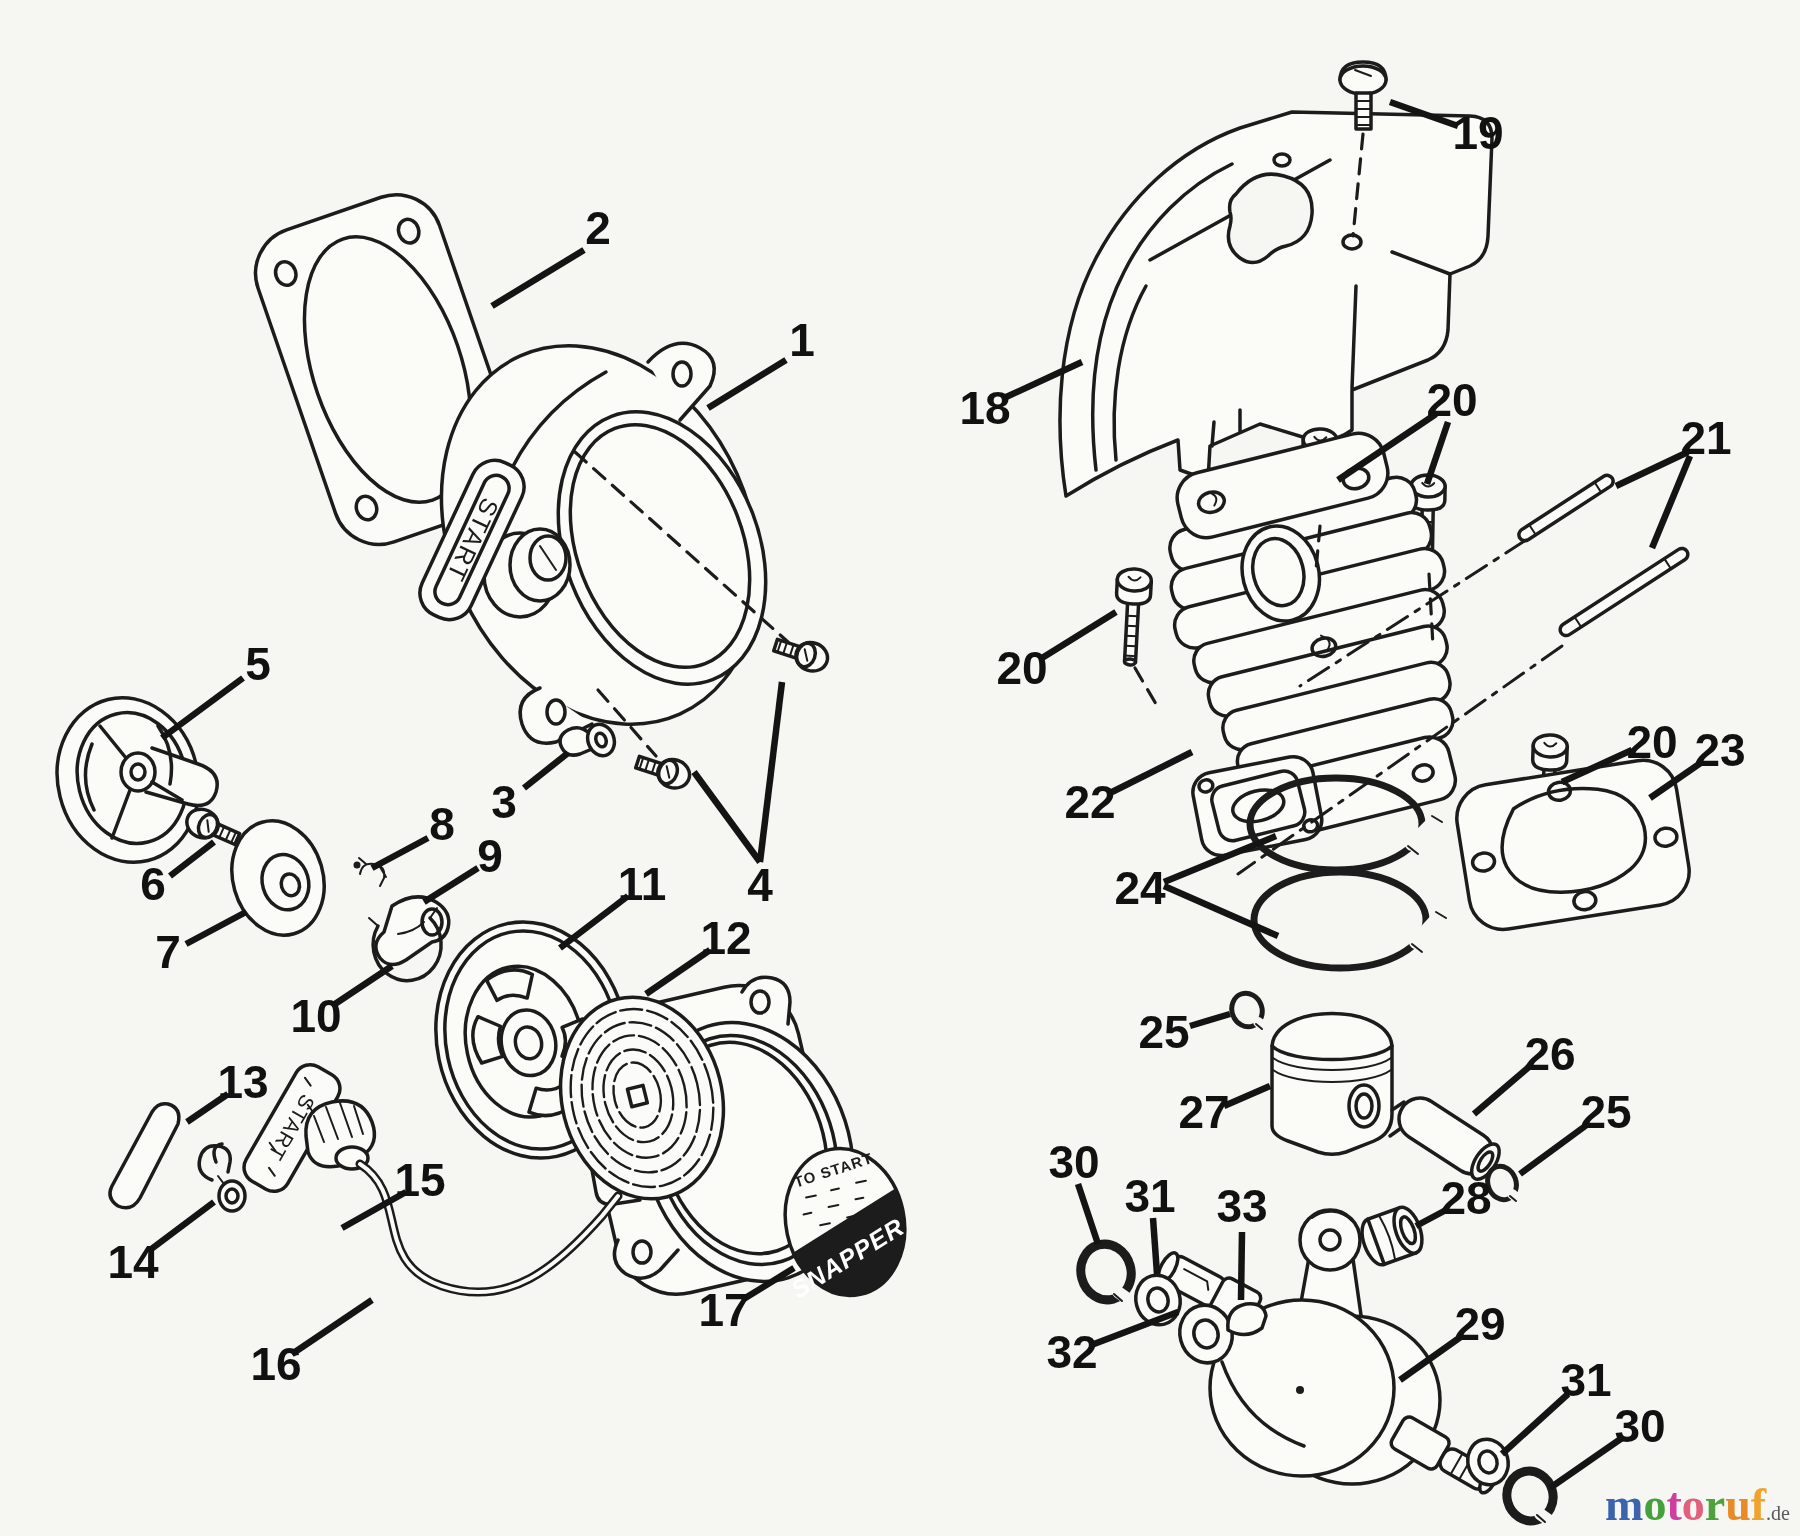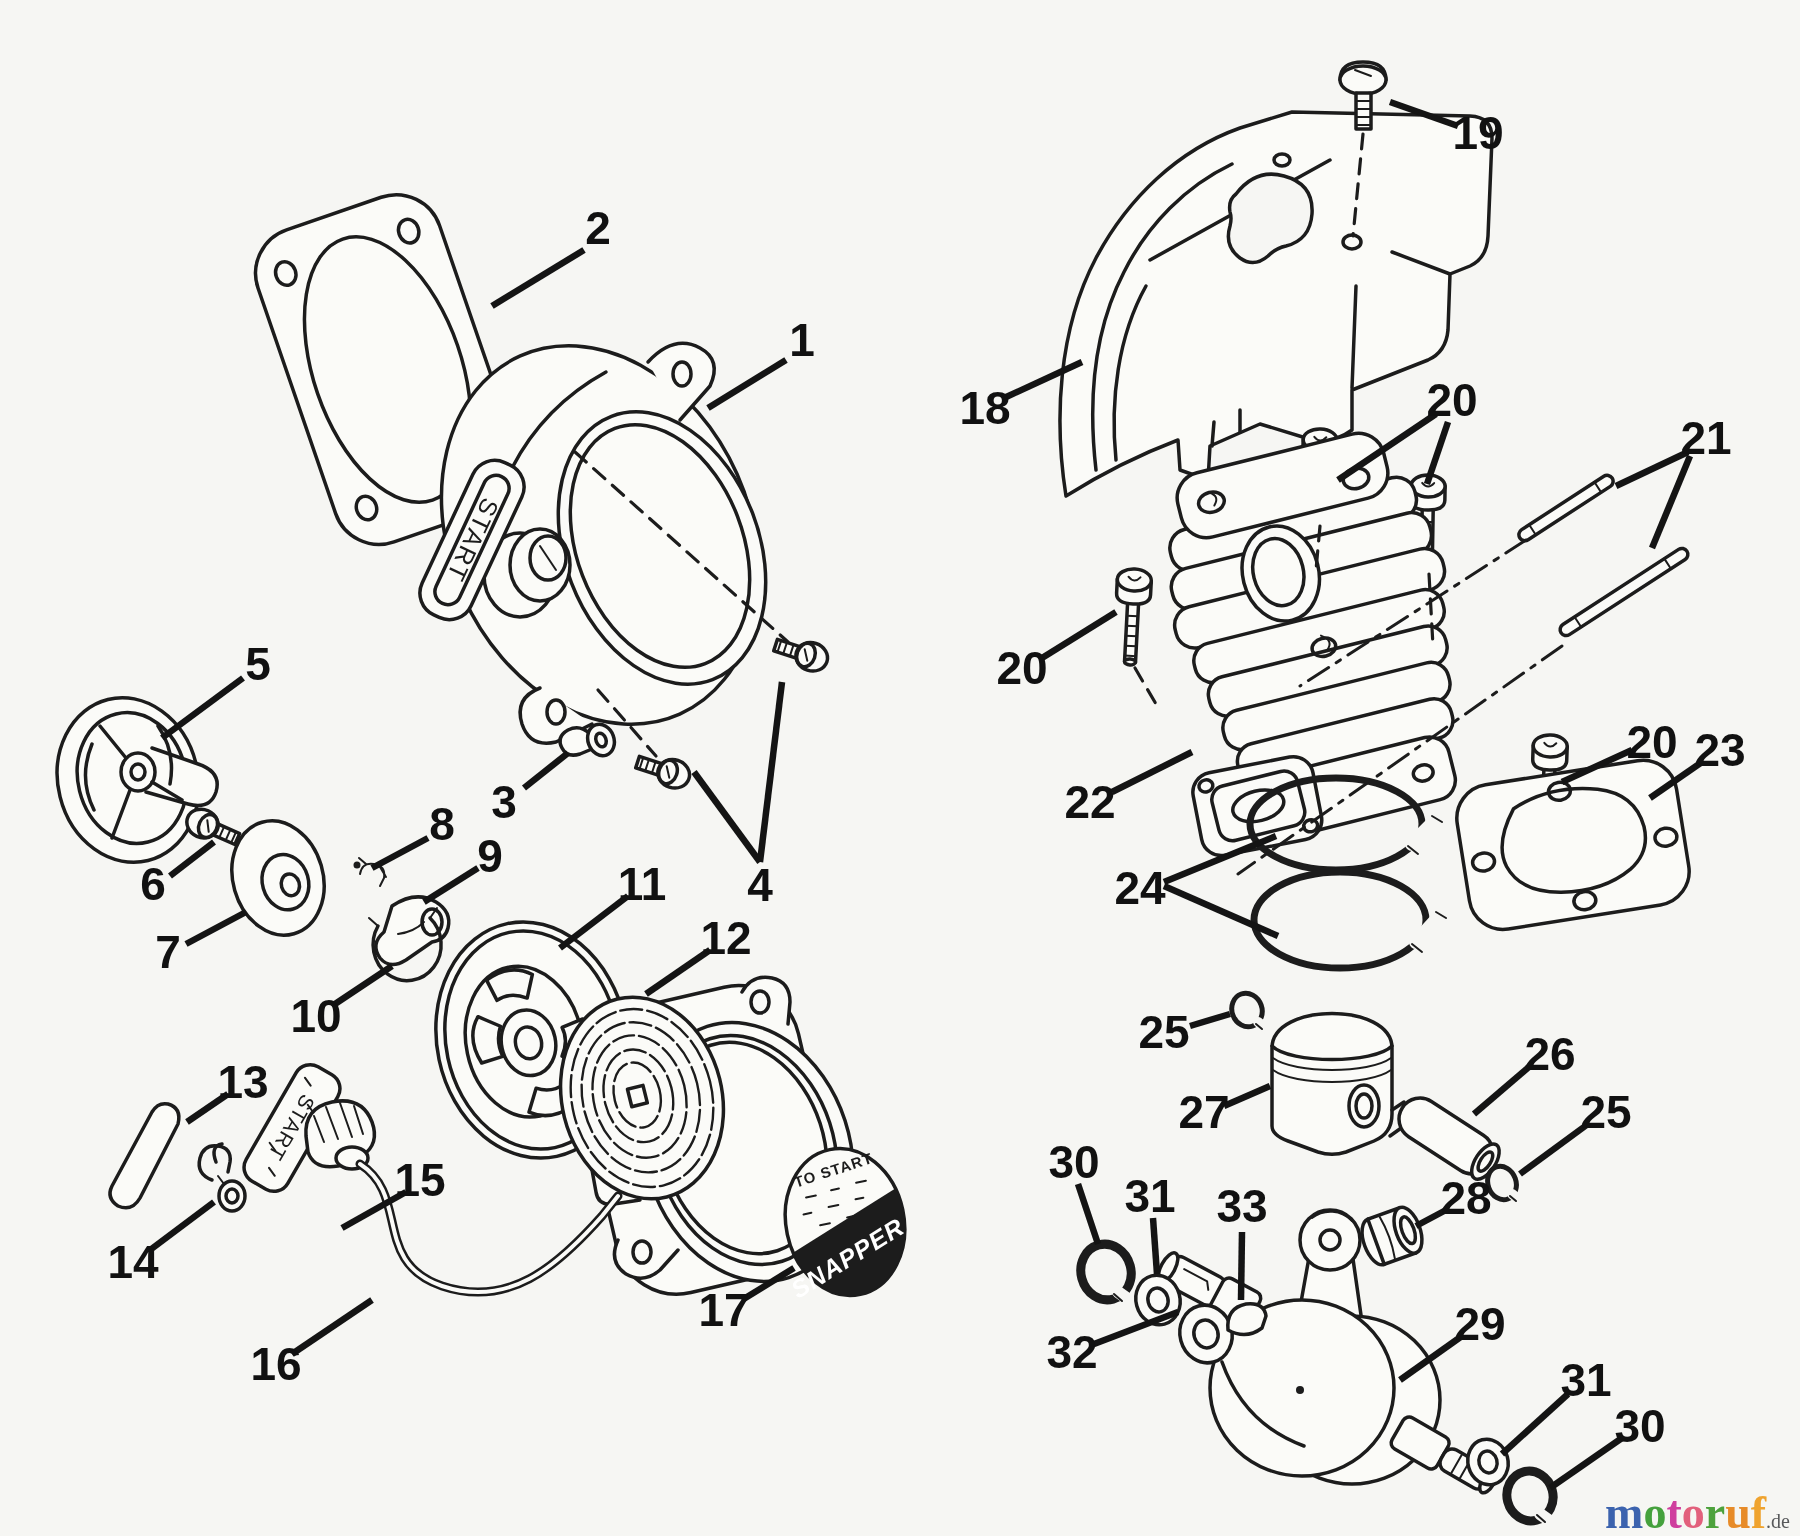--- a/index.html
+++ b/index.html
@@ -17,21 +17,21 @@
   .part-label{font-family:"Liberation Sans",sans-serif;font-weight:700;font-size:46px;
               fill:#111;text-anchor:middle;}
   .lever-text{font-family:"Liberation Sans",sans-serif;font-size:25px;fill:#1c1c1c;
               text-anchor:middle;letter-spacing:2px;stroke:none;}
   .tag-text{font-family:"Liberation Sans",sans-serif;font-size:21px;fill:#1c1c1c;
             text-anchor:middle;letter-spacing:1px;stroke:none;}
   .decal-top{font-family:"Liberation Sans",sans-serif;font-size:15px;font-weight:700;
              fill:#1c1c1c;text-anchor:middle;letter-spacing:1px;stroke:none;}
   .decal-brand{font-family:"Liberation Sans",sans-serif;font-size:25px;font-weight:700;
                font-style:italic;text-anchor:middle;letter-spacing:1px;stroke:none;}
-  .watermark{position:absolute;right:10px;bottom:0;font-family:"Liberation Serif",serif;
+  .watermark{position:absolute;right:10px;bottom:8px;font-family:"Liberation Serif",serif;
              font-weight:700;font-size:46px;line-height:1;user-select:none;}
   .watermark .wm-suffix{font-size:20px;font-weight:400;}
 </style>
 </head>
 <body>
 
 <div class="canvas">
 <svg width="1800" height="1536" viewBox="0 0 1800 1536">
   <defs>
     <clipPath id="decalClip">

